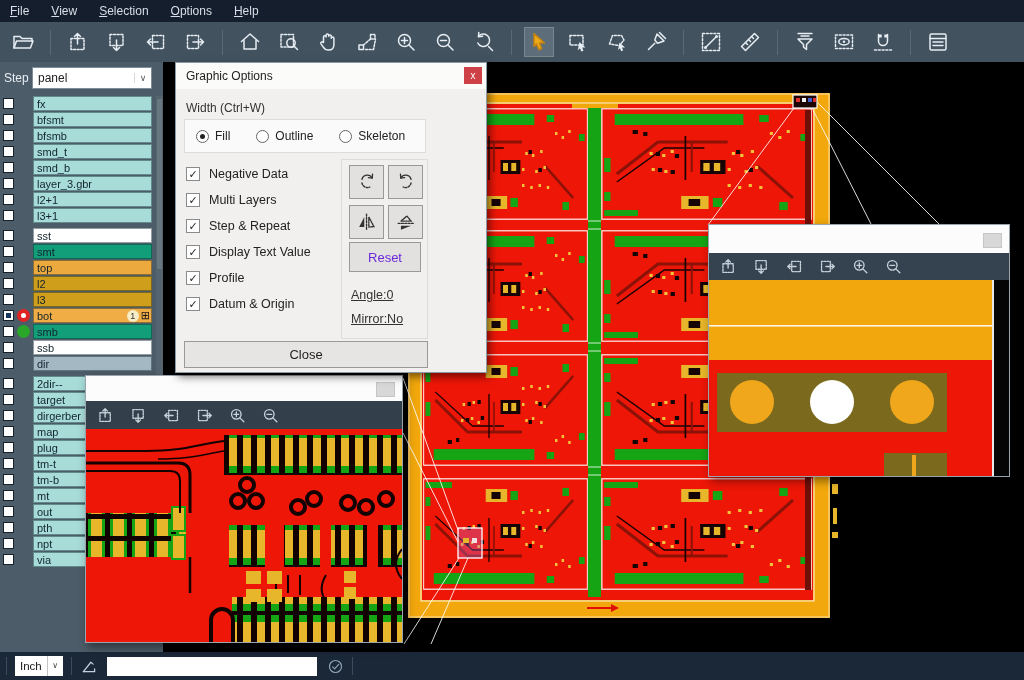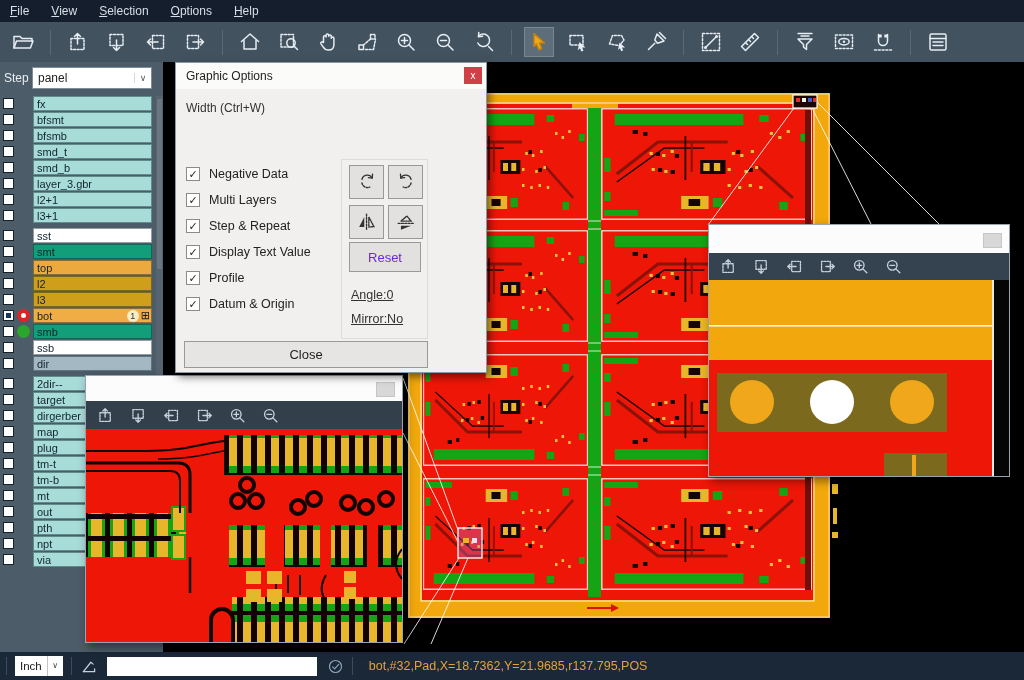--- a/index.html
+++ b/index.html
@@ -677,20 +677,34 @@
     </div>
   <div class="sscroll">
       <div class="st"></div>
     </div>
 </div>
 
 <div class="gdialog">
   <div class="gd-title">Graphic Options</div>
   <div class="gd-close">x</div>
   <div class="gd-width">Width (Ctrl+W)</div>
+  <div class="gd-radios">
+      <label class="gradio">
+        <span class="rdot sel"></span>
+        <span class="rtxt">Fill</span>
+      </label>
+      <label class="gradio">
+        <span class="rdot"></span>
+        <span class="rtxt">Outline</span>
+      </label>
+      <label class="gradio">
+        <span class="rdot"></span>
+        <span class="rtxt">Skeleton</span>
+      </label>
+    </div>
   <div class="gd-checks">
       <label class="gcheck">
         <span class="gcbx">✓</span>
         <span class="ctxt">Negative Data</span>
       </label>
       <label class="gcheck">
         <span class="gcbx">✓</span>
         <span class="ctxt">Multi Layers</span>
       </label>
       <label class="gcheck">
@@ -877,14 +891,13 @@
   </span>
   <span class="ssep"></span>
   <svg class="ic-sm" style="width:18px;height:18px">
       <use href="#ic-corner"></use>
     </svg>
   <input class="cmdinput" value="" style="">
   <svg class="ic-sm" style="width:17px;height:17px;margin-left:10px;color:#8fa3b8">
       <use href="#ic-checkcircle"></use>
     </svg>
   <span class="ssep"></span>
-  <span class="smsg">bot,#32,Pad,X=18.7362,Y=21.9685,r137.795,POS</span>
 </div>
 
 </body></html>

